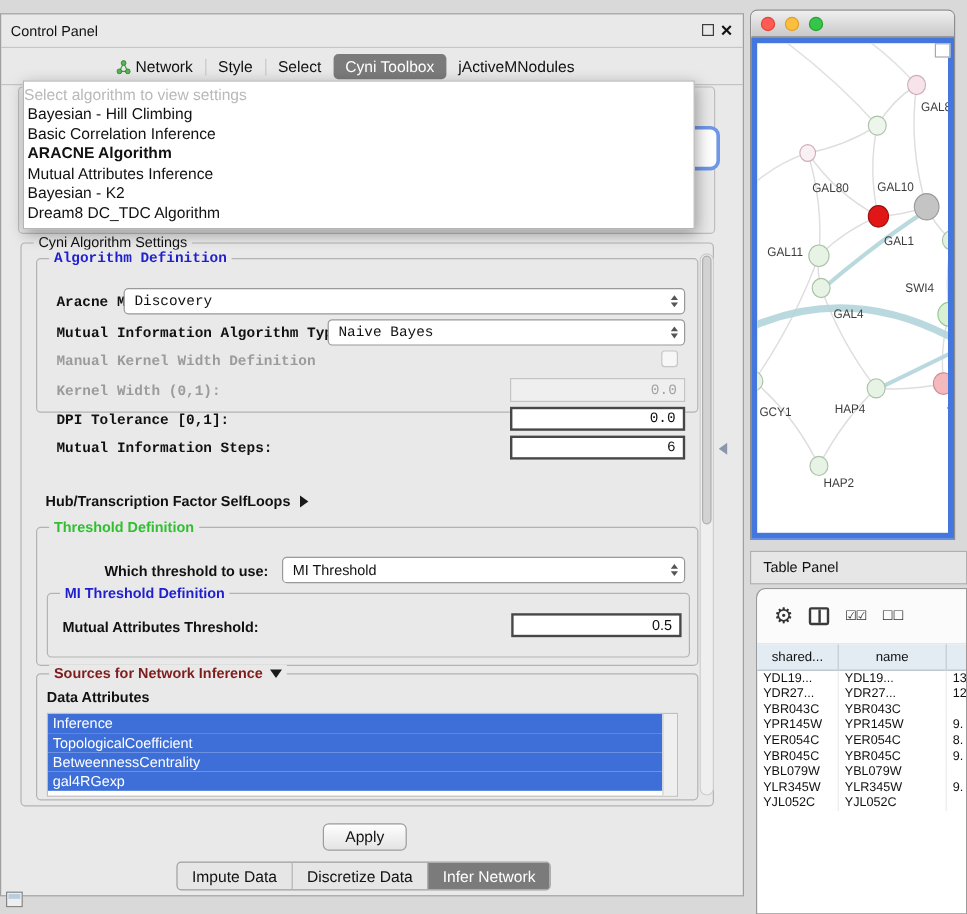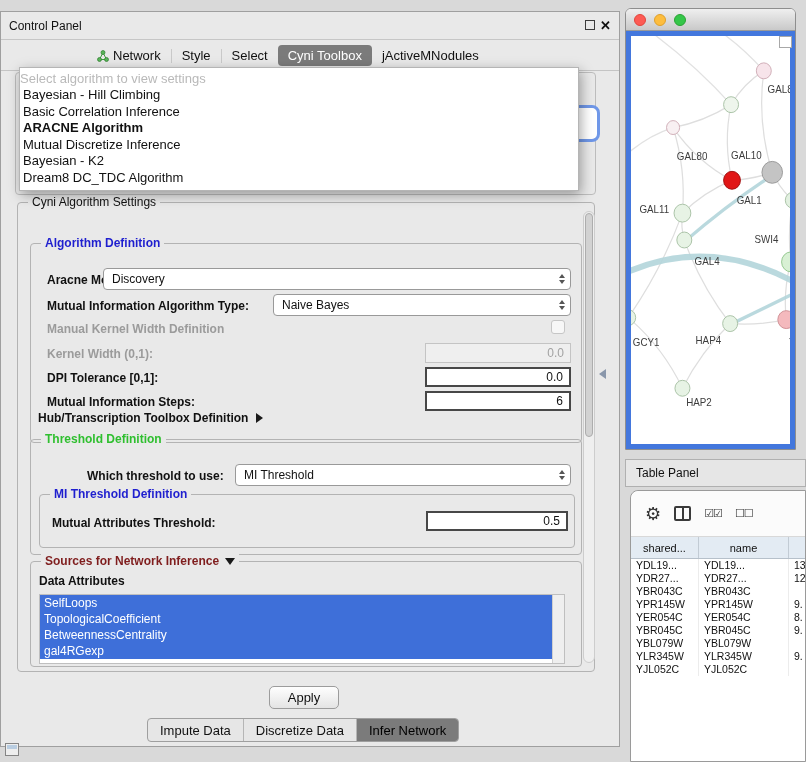--- a/index.html
+++ b/index.html
@@ -30,21 +30,21 @@
   .algo-item.sel{font-weight:bold;}
 
   
   .grp{position:absolute;border:1px solid #b3b3b3;border-radius:4px;}
   .gt{position:absolute;top:-8px;left:10px;background:#e9e9e9;padding:0 4px;font-size:12px;line-height:14px;}
   .gt.black{color:#111;}
   .gt.blackb{color:#7f1d1d;font-weight:bold;}
   .gt.blue{color:#1f1fcf;font-weight:bold;}
   .gt.green{color:#2fbf2f;font-weight:bold;}
   #settings-group{left:16px;top:190px;width:578px;height:470px;z-index:5;}
-  #alg-def{left:12px;top:40px;width:552px;height:200px;}
+  #alg-def{left:12px;top:12px;width:552px;height:129px;font-family:Liberation Mono, monospace;}
   #thr-group{left:12px;top:236px;width:552px;height:116px;padding-left:20px;}
   #mi-group{left:8px;top:54px;width:536px;height:54px;}
   #src-group{left:12px;top:358px;width:552px;height:106px;}
   .albl{position:absolute;font-weight:bold;font-size:12px;white-space:nowrap;}
   .dlbl{color:#9b9b9b;}
   .combo{position:absolute;height:22px;background:#fff;border:1px solid #999;border-radius:4px;
     display:flex;align-items:center;padding-left:8px;font-size:12px;}
   .arrows{position:absolute;right:5px;top:50%;transform:translateY(-50%);display:flex;flex-direction:column;gap:2px;}
   .arrows i{display:block;width:0;height:0;border-left:3.5px solid transparent;border-right:3.5px solid transparent;}
   .arrows .up{border-bottom:4px solid #555;}
@@ -60,21 +60,21 @@
   #attr-list{position:absolute;left:8px;top:32px;width:526px;height:70px;background:#fff;border:1px solid #bfbfbf;overflow:hidden;}
   .attr-item{height:16px;line-height:16px;background:#3e6fd9;color:#fff;font-size:12px;padding-left:4px;margin-right:12px;}
   #attr-scroll{position:absolute;right:0;top:0;width:12px;height:100%;background:#efefef;border-left:1px solid #cfcfcf;}
   #sb-track{position:absolute;left:565px;top:8px;width:12px;height:452px;background:#efefef;border:1px solid #cdcdcd;border-radius:6px;}
   #sb-thumb{position:absolute;left:1px;top:1px;width:8px;height:224px;background:#d2d2d2;border:1px solid #adadad;border-radius:5px;}
   #apply-btn{left:268px;top:674px;width:70px;height:23px;border:1px solid #9c9c9c;border-radius:5px;
     background:linear-gradient(#fefefe,#e4e4e4);font-size:13px;text-align:center;line-height:21px;}
   #bottom-tabs{left:146px;top:706px;height:24px;display:flex;border:1px solid #9f9f9f;border-radius:4px;overflow:hidden;background:#e6e6e6;font-size:13px;}
   .btab{padding:4px 12px;white-space:nowrap;}
   .btab + .btab{border-left:1px solid #b5b5b5;}
-  .btab.sel{background:#7b7b7b;color:#000000;}
+  .btab.sel{background:#7b7b7b;color:#ffffff;}
 
   
   #splitter{left:599px;top:369px;width:0;height:0;border-top:5px solid transparent;border-bottom:5px solid transparent;border-right:7px solid #8a97ab;}
 
   
   #network-window{left:625px;top:8px;width:171px;height:442px;border:1px solid #8e8e8e;border-radius:6px 6px 0 0;background:#fff;}
   #nw-titlebar{position:absolute;left:0;top:0;width:100%;height:22px;background:linear-gradient(#efefef,#c9c9c9);
     border-bottom:1px solid #9a9a9a;border-radius:5px 5px 0 0;display:flex;align-items:center;padding-left:8px;gap:8px;}
   .light{width:12px;height:12px;border-radius:50%;}
   .light.red{background:#fd5b54;border:1px solid #e2453c;}
@@ -140,21 +140,21 @@
 
   <div id="bg-group" class="a"></div>
   <div id="bg-help" class="a"></div>
 
   <div id="algo-popup" class="a">
     <div class="algo-placeholder">Select algorithm to view settings</div>
     <div>
         <div class="algo-item">Bayesian - Hill Climbing</div>
         <div class="algo-item">Basic Correlation Inference</div>
         <div class="algo-item sel">ARACNE Algorithm</div>
-        <div class="algo-item">Mutual Discretize Inference</div>
+        <div class="algo-item">Mutual Attributes Inference</div>
         <div class="algo-item">Bayesian - K2</div>
         <div class="algo-item">Dream8 DC_TDC Algorithm</div>
       </div>
   </div>
 
   <div id="settings-group" class="grp">
     <span class="gt black">Cyni Algorithm Settings</span>
 
     <div id="alg-def" class="grp">
       <span class="gt blue">Algorithm Definition</span>
@@ -190,21 +190,21 @@
         <span>0.0</span>
       </div>
 
       <span class="albl" style="left:16px;top:151px;">Mutual Information Steps:</span>
       <div class="tfield" style="left:394px;top:147px;width:146px;">
         <span>6</span>
       </div>
     </div>
 
     <div id="hub-row">
-      <span class="albl">Hub/Transcription Toolbox Definition</span>
+      <span class="albl">Hub/Transcription Factor SelfLoops</span>
       <span class="tri-right"></span>
     </div>
 
     <div id="thr-group" class="grp">
       <span class="gt green">Threshold Definition</span>
 
       <span class="albl" style="left:56px;top:29px;">Which threshold to use:</span>
       <div class="combo" style="left:204px;top:24px;width:336px;">
         <span>MI Threshold</span>
         <span class="arrows">
@@ -220,21 +220,21 @@
           <span>0.5</span>
         </div>
       </div>
     </div>
 
     <div id="src-group" class="grp">
       <span class="gt blackb"><span>Sources for Network Inference</span><span class="tri-down"></span></span>
       <span class="albl" style="left:8px;top:12px;">Data Attributes</span>
       <div id="attr-list">
         <div id="attr-scroll"></div>
-      <div class="attr-item">SelfLoops</div>
+      <div class="attr-item">Inference</div>
           <div class="attr-item">TopologicalCoefficient</div>
           <div class="attr-item">BetweennessCentrality</div>
           <div class="attr-item">gal4RGexp</div>
         </div>
     </div>
 
     <div id="sb-track">
       <div id="sb-thumb"></div>
     </div>
   </div>

